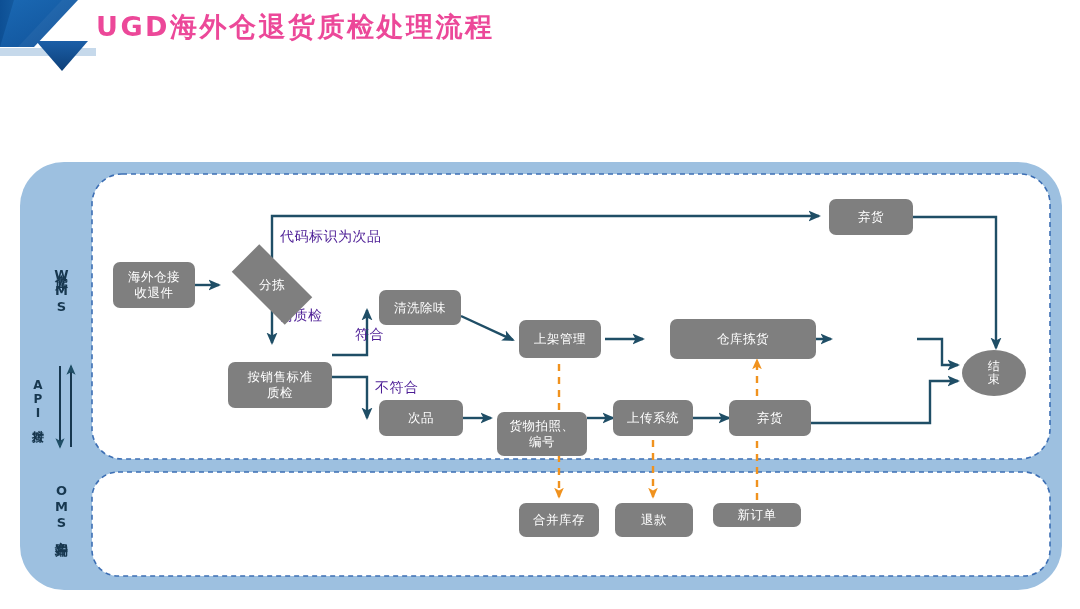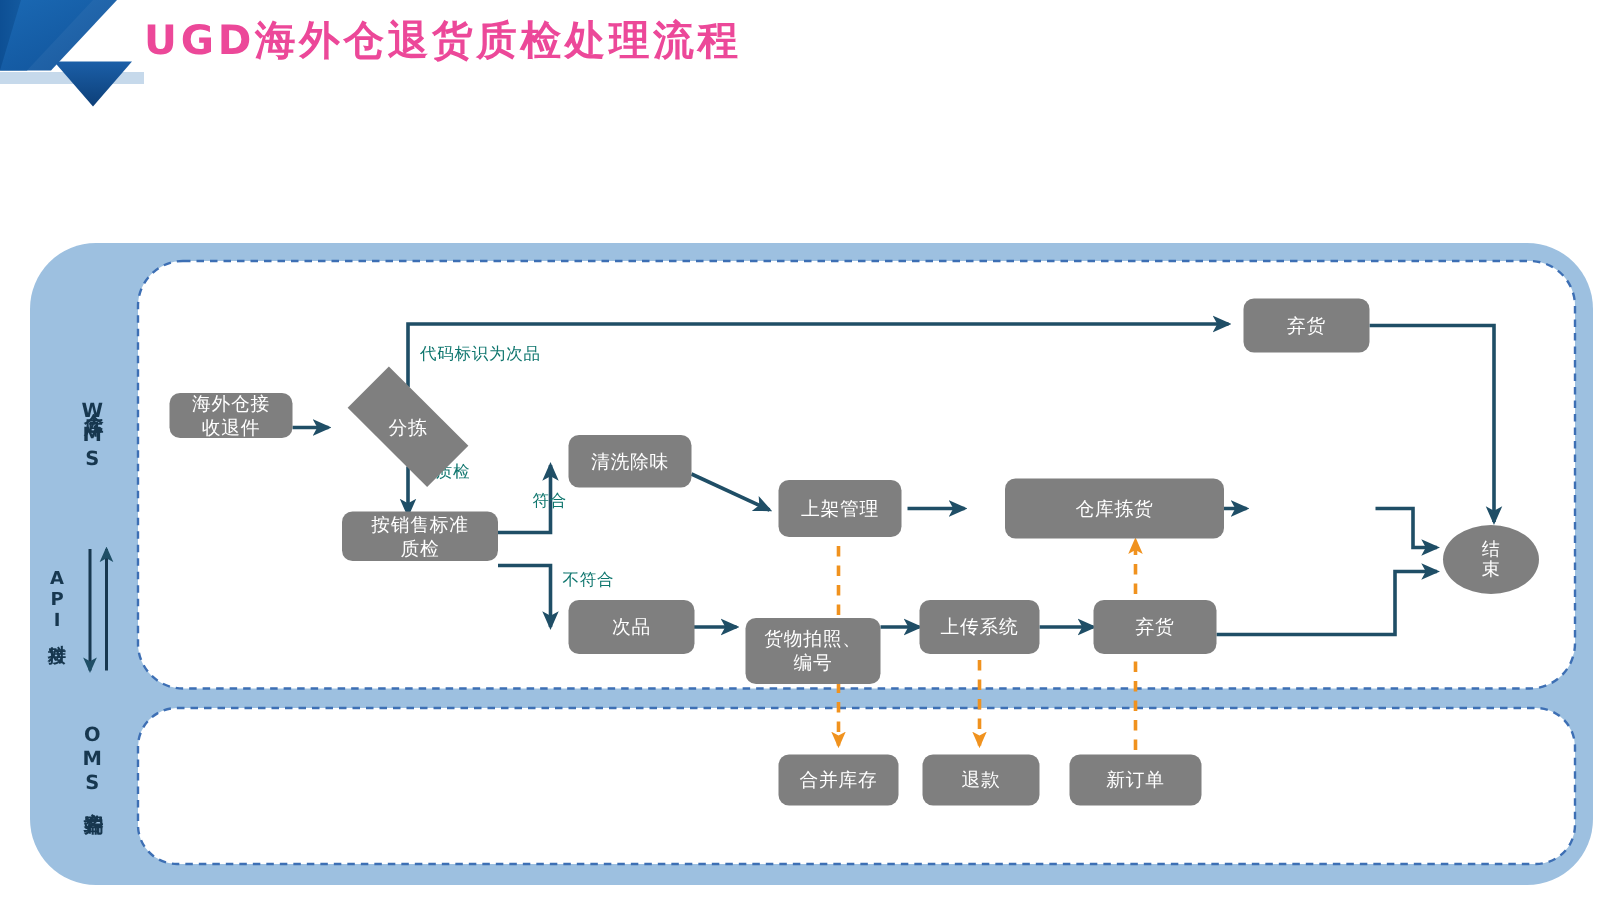--- a/index.html
+++ b/index.html
@@ -77,22 +77,22 @@
     transform: rotate(45deg) scale(0.707);
   }
   .diamond-label {
     position: relative;
     z-index: 2;
   }
 
   
   .edge-label {
     position: absolute;
-    color: #0f766e;
-    font-size: 11px;
+    color: #4c1d95;
+    font-size: 14px;
     letter-spacing: 0.5px;
     white-space: nowrap;
   }
 
   
   .lane-label {
     position: absolute;
     color: #17374f;
     font-size: 13px;
     font-weight: bold;
@@ -204,28 +204,28 @@
 
   <div class="lane-label" style="left:52px; top:265px;">仓库WMS</div>
   <div class="lane-label small" style="left:26px; top:378px; width:18px;">API对接</div>
   <div class="lane-label" style="left:52px; top:483px;">OMS客户端</div>
 
   <div class="edge-label" style="left:280px; top:228px;">代码标识为次品</div>
   <div class="edge-label" style="left:279px; top:307px;">需质检</div>
   <div class="edge-label" style="left:355px; top:326px;">符合</div>
   <div class="edge-label" style="left:375px; top:379px;">不符合</div>
 
-  <div class="node" style="left:113px; top:262px; width:82px; height:30px;">海外仓接<br>收退件</div>
+  <div class="node" style="left:113px; top:262px; width:82px; height:46px;">海外仓接<br>收退件</div>
 
   <div class="node diamond" style="left:219px; top:257px; width:106px; height:55px;">
     <div class="diamond-shape"></div>
     <span class="diamond-label">分拣</span>
   </div>
 
-  <div class="node" style="left:228px; top:341px; width:104px; height:33px;">按销售标准<br>质检</div>
+  <div class="node" style="left:228px; top:362px; width:104px; height:46px;">按销售标准<br>质检</div>
 
   <div class="node" style="left:379px; top:290px; width:82px; height:35px;">清洗除味</div>
 
   <div class="node" style="left:519px; top:320px; width:82px; height:38px;">上架管理</div>
 
   <div class="node" style="left:670px; top:319px; width:146px; height:40px;">仓库拣货</div>
 
 
   <div class="node" style="left:829px; top:199px; width:84px; height:36px;">弃货</div>
 
@@ -236,15 +236,15 @@
   <div class="node" style="left:613px; top:400px; width:80px; height:36px;">上传系统</div>
 
   <div class="node" style="left:729px; top:400px; width:82px; height:36px;">弃货</div>
 
   <div class="node ellipse" style="left:962px; top:350px; width:64px; height:46px; font-size:12px;">结<br>束</div>
 
   <div class="node" style="left:519px; top:503px; width:80px; height:34px;">合并库存</div>
 
   <div class="node" style="left:615px; top:503px; width:78px; height:34px;">退款</div>
 
-  <div class="node" style="left:713px; top:503px; width:88px; height:34px;">新订单</div>
+  <div class="node" style="left:713px; top:503px; width:88px; height:24px;">新订单</div>
 
 </div>
 
 </body></html>

